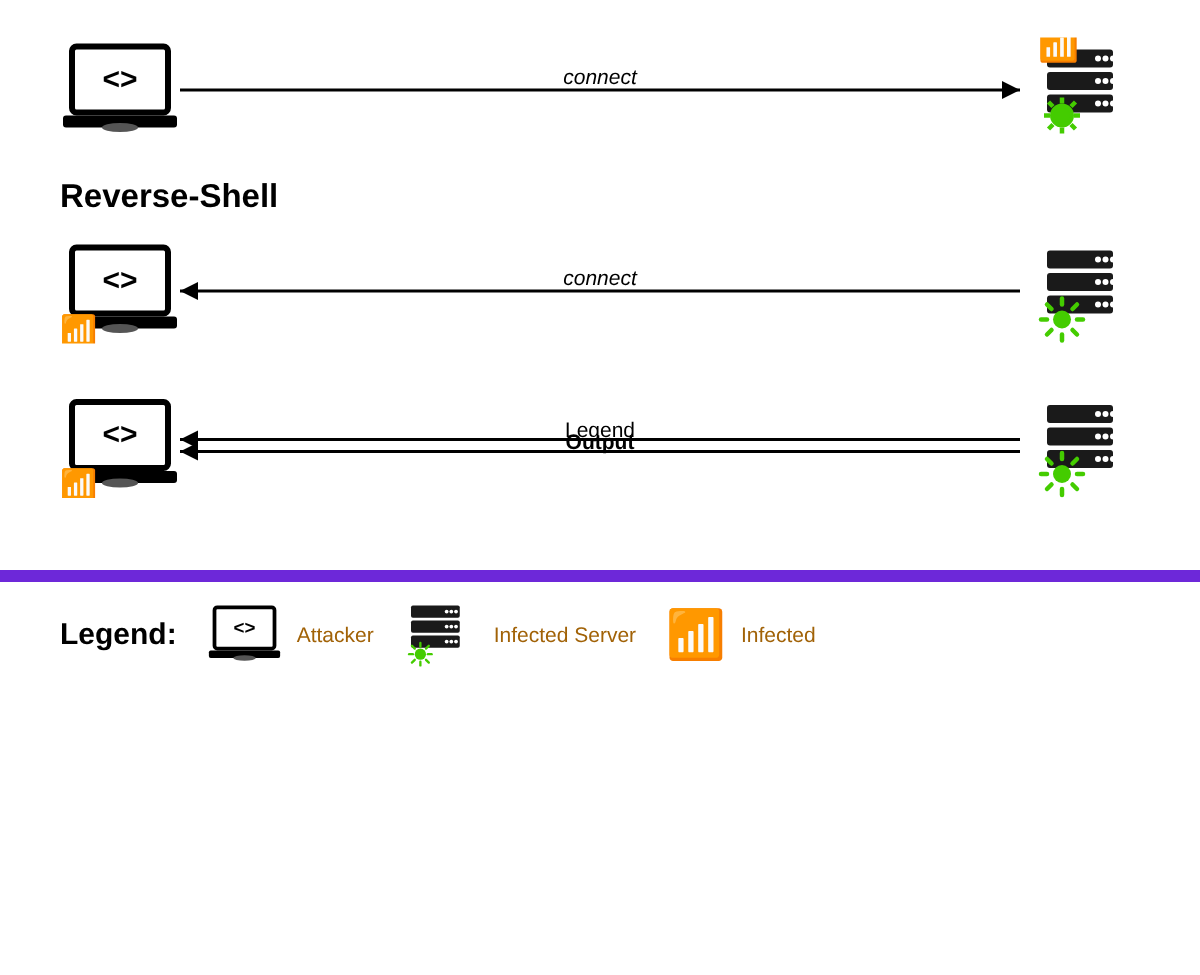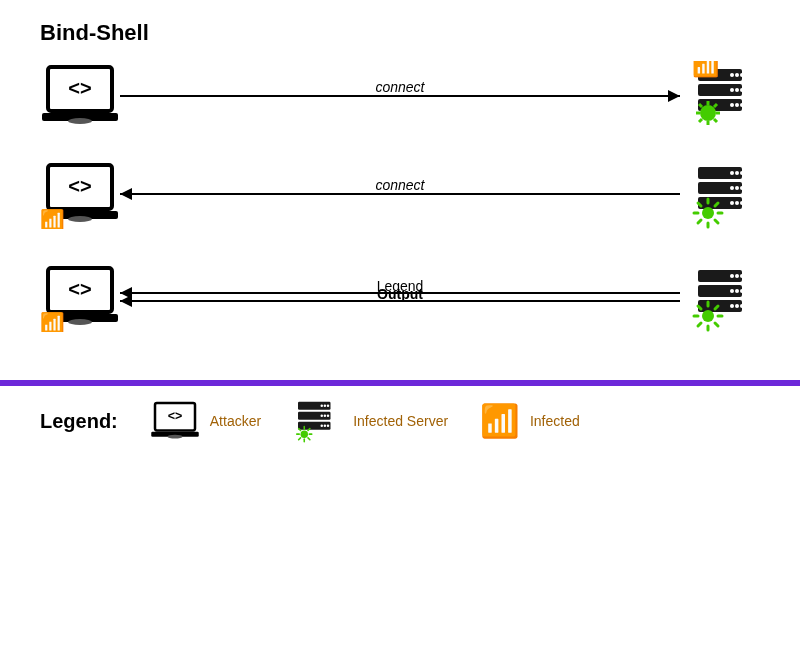--- a/index.html
+++ b/index.html
@@ -134,21 +134,20 @@
       align-items: center;
       position: relative;
     }
   </style>
 </head>
 <body>
 
 <div class="diagram-area">
 
   <div class="section">
-    <div class="section-title">Bind-Shell</div>
     <div class="row">
 
       <div class="laptop-icon">
         <svg width="80" height="70" viewBox="0 0 80 70">
 
           <rect x="8" y="6" width="64" height="44" rx="3" ry="3" fill="none" stroke="#000" stroke-width="4"></rect>
 
           <text x="40" y="34" text-anchor="middle" font-size="20" font-weight="bold" fill="#000">&lt;&gt;</text>
 
           <rect x="2" y="52" width="76" height="8" rx="2" ry="2" fill="#000"></rect>
@@ -192,20 +191,21 @@
           <line x1="34" y1="58" x2="37" y2="61" stroke="#44cc00" stroke-width="3"></line>
           <circle cx="28" cy="52" r="5" fill="#44cc00"></circle>
 
           <text x="12" y="12" font-size="22" fill="#f5a500">📶</text>
         </svg>
       </div>
     </div>
   </div>
 
   <div class="section">
+    <div class="section-title">Reverse-Shell</div>
     <div class="row">
 
       <div class="laptop-icon">
         <svg width="80" height="70" viewBox="0 0 80 70">
           <rect x="8" y="6" width="64" height="44" rx="3" ry="3" fill="none" stroke="#000" stroke-width="4"></rect>
           <text x="40" y="34" text-anchor="middle" font-size="20" font-weight="bold" fill="#000">&lt;&gt;</text>
           <rect x="2" y="52" width="76" height="8" rx="2" ry="2" fill="#000"></rect>
           <ellipse cx="40" cy="60" rx="12" ry="3" fill="#555"></ellipse>
 
           <text x="0" y="68" font-size="20" fill="#f5a500">📶</text>
@@ -299,21 +299,21 @@
           <line x1="35" y1="47" x2="38" y2="44" stroke="#44cc00" stroke-width="3" stroke-linecap="round"></line>
           <line x1="21" y1="61" x2="18" y2="64" stroke="#44cc00" stroke-width="3" stroke-linecap="round"></line>
           <line x1="35" y1="61" x2="38" y2="64" stroke="#44cc00" stroke-width="3" stroke-linecap="round"></line>
         </svg>
       </div>
     </div>
   </div>
 
 </div>
 
-<div class="legend" style="border-top: 6px solid #6d28d9; margin-top:0; padding: 12px 40px; gap:32px; flex-wrap:nowrap;">
+<div class="legend" style="border-top: 8px solid #6d28d9; margin-top:0; padding: 12px 40px; gap:20px; flex-wrap:nowrap;">
   <span class="legend-label">Legend:</span>
 
   <div class="legend-item">
     <svg width="50" height="46" viewBox="0 0 80 70">
       <rect x="8" y="6" width="64" height="44" rx="3" ry="3" fill="none" stroke="#000" stroke-width="4"></rect>
       <text x="40" y="34" text-anchor="middle" font-size="20" font-weight="bold" fill="#000">&lt;&gt;</text>
       <rect x="2" y="52" width="76" height="8" rx="2" ry="2" fill="#000"></rect>
       <ellipse cx="40" cy="60" rx="12" ry="3" fill="#555"></ellipse>
     </svg>
     <span class="legend-item-label">Attacker</span>

